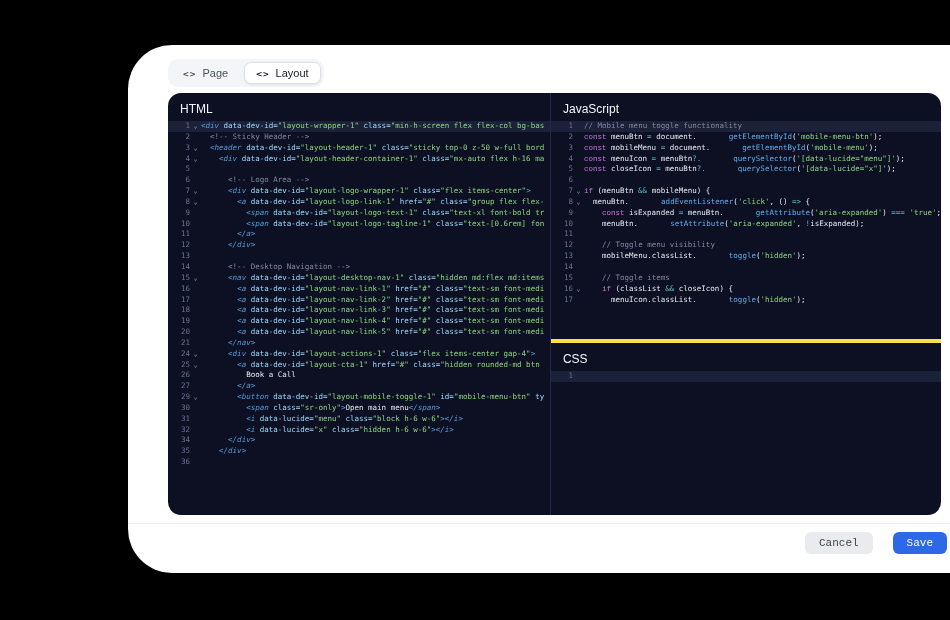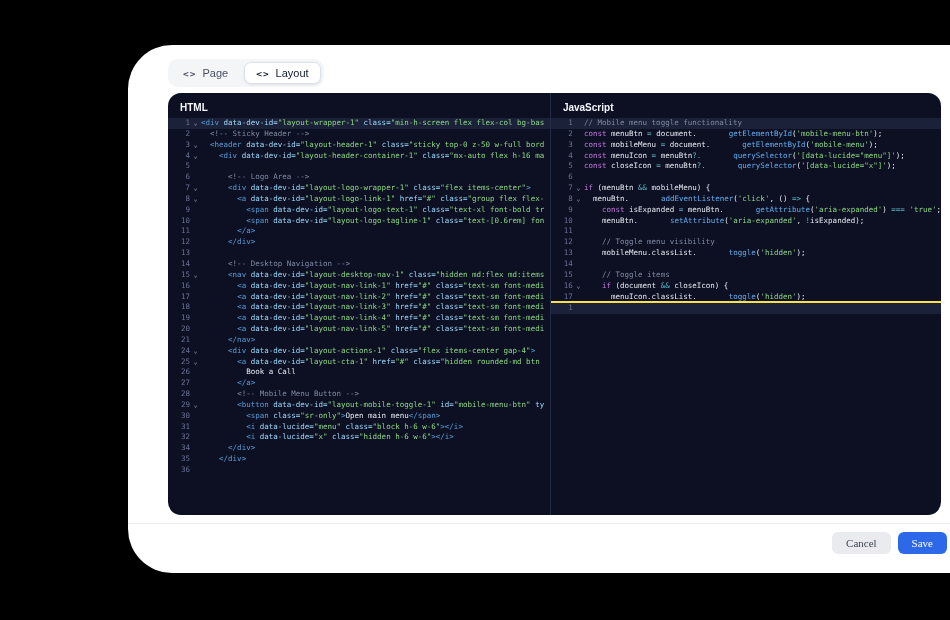--- a/index.html
+++ b/index.html
@@ -19,48 +19,48 @@
   .tab-icon { font-family:"DejaVu Sans Mono", monospace; font-size:9.5px; font-weight:bold;
               letter-spacing:1px; }
 
   
   .editor { position:absolute; left:40px; top:48px; width:773px; height:422px;
             background:#0d1023; border-radius:13px; display:flex; overflow:hidden; }
   .pane { overflow:hidden; }
   .left-col { width:386px; height:100%; border-right:1px solid #242b46; }
   .left-col .pane { height:100%; }
   .right-col { flex:1; display:flex; flex-direction:column; }
-  .js-pane { height:210px; border-bottom:2px solid #fde047; }
+  .js-pane { height:250px; border-bottom:4px solid #fde047; }
   .css-pane { flex:1; }
 
-  .panel-title { padding:9px 12px 5px; font-size:10px; font-weight:bold; color:#f4f6fb; }
+  .panel-title { padding:9px 12px 5px; font-size:12px; font-weight:normal; color:#f4f6fb; }
   .code-body { overflow:hidden; }
   .code-row { display:flex; height:10.85px; line-height:10.85px;
               font-family:"DejaVu Sans Mono", monospace; font-size:7.5px; white-space:pre; }
   .code-row.hl { background:#1b2138; }
   .gutter { flex:none; width:22px; text-align:right; color:#6a7294; }
   .fold { flex:none; width:11px; text-align:center; color:#828bа7; color:#828ba7; font-size:7px; }
   .code { flex:1; overflow:hidden; }
 
-  .tk-tag  { color:#569cd6; }
+  .tk-tag  { color:#569cd6;font-style:italic; }
   .tk-attr { color:#9cdcfe; }
   .tk-str  { color:#8cd881; }
   .tk-cmt  { color:#7f8aa3; }
   .tk-pln  { color:#e6eaf2; }
-  .tk-kw   { color:#c678dd; }
+  .tk-kw   { color:#c678dd;font-family:Liberation Mono, monospace; }
   .tk-fn   { color:#61afef;padding-left:32px; }
   .tk-op   { color:#56b6c2; }
 
   
   .footer-divider { position:absolute; left:0; right:0; top:478px; height:1px; background:#eceef2; }
   .footer-actions { position:absolute; top:487px; right:53px; display:flex; gap:7px; }
   .btn { height:22px; padding:0 14px; border:none; border-radius:6px; font-size:11px;
-         font-family:Liberation Serif, serif; cursor:pointer; }
+         font-family:Liberation Mono, monospace; cursor:pointer; }
   .btn.cancel { background:#e9ebee; color:#3d4452; }
-  .btn.save   { background:#2d68e8; color:#fff; }
+  .btn.save   { background:#2d68e8; color:#fff;margin-left:13px; }
 </style>
 </head>
 <body>
 
 <div class="card">
 
   <div class="tabbar">
     <div class="tab">
       <span class="tab-icon">&lt;&gt;</span>
       <span>Page</span>
@@ -94,21 +94,20 @@
             <div class="code-row"><span class="gutter">16</span><span class="fold"></span><span class="code"><span class="tk-pln">        </span><span class="tk-tag">&lt;a </span><span class="tk-attr">data-dev-id=</span><span class="tk-str">"layout-nav-link-1"</span><span class="tk-pln"> </span><span class="tk-attr">href=</span><span class="tk-str">"#"</span><span class="tk-pln"> </span><span class="tk-attr">class=</span><span class="tk-str">"text-sm font-medi</span></span></div>
             <div class="code-row"><span class="gutter">17</span><span class="fold"></span><span class="code"><span class="tk-pln">        </span><span class="tk-tag">&lt;a </span><span class="tk-attr">data-dev-id=</span><span class="tk-str">"layout-nav-link-2"</span><span class="tk-pln"> </span><span class="tk-attr">href=</span><span class="tk-str">"#"</span><span class="tk-pln"> </span><span class="tk-attr">class=</span><span class="tk-str">"text-sm font-medi</span></span></div>
             <div class="code-row"><span class="gutter">18</span><span class="fold"></span><span class="code"><span class="tk-pln">        </span><span class="tk-tag">&lt;a </span><span class="tk-attr">data-dev-id=</span><span class="tk-str">"layout-nav-link-3"</span><span class="tk-pln"> </span><span class="tk-attr">href=</span><span class="tk-str">"#"</span><span class="tk-pln"> </span><span class="tk-attr">class=</span><span class="tk-str">"text-sm font-medi</span></span></div>
             <div class="code-row"><span class="gutter">19</span><span class="fold"></span><span class="code"><span class="tk-pln">        </span><span class="tk-tag">&lt;a </span><span class="tk-attr">data-dev-id=</span><span class="tk-str">"layout-nav-link-4"</span><span class="tk-pln"> </span><span class="tk-attr">href=</span><span class="tk-str">"#"</span><span class="tk-pln"> </span><span class="tk-attr">class=</span><span class="tk-str">"text-sm font-medi</span></span></div>
             <div class="code-row"><span class="gutter">20</span><span class="fold"></span><span class="code"><span class="tk-pln">        </span><span class="tk-tag">&lt;a </span><span class="tk-attr">data-dev-id=</span><span class="tk-str">"layout-nav-link-5"</span><span class="tk-pln"> </span><span class="tk-attr">href=</span><span class="tk-str">"#"</span><span class="tk-pln"> </span><span class="tk-attr">class=</span><span class="tk-str">"text-sm font-medi</span></span></div>
             <div class="code-row"><span class="gutter">21</span><span class="fold"></span><span class="code"><span class="tk-pln">      </span><span class="tk-tag">&lt;/nav&gt;</span></span></div>
             <div class="code-row"><span class="gutter">24</span><span class="fold">⌄</span><span class="code"><span class="tk-pln">      </span><span class="tk-tag">&lt;div </span><span class="tk-attr">data-dev-id=</span><span class="tk-str">"layout-actions-1"</span><span class="tk-pln"> </span><span class="tk-attr">class=</span><span class="tk-str">"flex items-center gap-4"</span><span class="tk-tag">&gt;</span></span></div>
             <div class="code-row"><span class="gutter">25</span><span class="fold">⌄</span><span class="code"><span class="tk-pln">        </span><span class="tk-tag">&lt;a </span><span class="tk-attr">data-dev-id=</span><span class="tk-str">"layout-cta-1"</span><span class="tk-pln"> </span><span class="tk-attr">href=</span><span class="tk-str">"#"</span><span class="tk-pln"> </span><span class="tk-attr">class=</span><span class="tk-str">"hidden rounded-md btn</span></span></div>
             <div class="code-row"><span class="gutter">26</span><span class="fold"></span><span class="code"><span class="tk-pln">          Book a Call</span></span></div>
             <div class="code-row"><span class="gutter">27</span><span class="fold"></span><span class="code"><span class="tk-pln">        </span><span class="tk-tag">&lt;/a&gt;</span></span></div>
-            <div class="code-row"><span class="gutter">28</span><span class="fold"></span><span class="code"><span class="tk-pln">        </span><span class="tk-cmt">&lt;!-- Mobile Menu Button --&gt;</span></span></div>
             <div class="code-row"><span class="gutter">29</span><span class="fold">⌄</span><span class="code"><span class="tk-pln">        </span><span class="tk-tag">&lt;button </span><span class="tk-attr">data-dev-id=</span><span class="tk-str">"layout-mobile-toggle-1"</span><span class="tk-pln"> </span><span class="tk-attr">id=</span><span class="tk-str">"mobile-menu-btn"</span><span class="tk-pln"> </span><span class="tk-attr">ty</span></span></div>
             <div class="code-row"><span class="gutter">30</span><span class="fold"></span><span class="code"><span class="tk-pln">          </span><span class="tk-tag">&lt;span </span><span class="tk-attr">class=</span><span class="tk-str">"sr-only"</span><span class="tk-tag">&gt;</span><span class="tk-pln">Open main menu</span><span class="tk-tag">&lt;/span&gt;</span></span></div>
             <div class="code-row"><span class="gutter">31</span><span class="fold"></span><span class="code"><span class="tk-pln">          </span><span class="tk-tag">&lt;i </span><span class="tk-attr">data-lucide=</span><span class="tk-str">"menu"</span><span class="tk-pln"> </span><span class="tk-attr">class=</span><span class="tk-str">"block h-6 w-6"</span><span class="tk-tag">&gt;&lt;/i&gt;</span></span></div>
             <div class="code-row"><span class="gutter">32</span><span class="fold"></span><span class="code"><span class="tk-pln">          </span><span class="tk-tag">&lt;i </span><span class="tk-attr">data-lucide=</span><span class="tk-str">"x"</span><span class="tk-pln"> </span><span class="tk-attr">class=</span><span class="tk-str">"hidden h-6 w-6"</span><span class="tk-tag">&gt;&lt;/i&gt;</span></span></div>
             <div class="code-row"><span class="gutter">34</span><span class="fold"></span><span class="code"><span class="tk-pln">      </span><span class="tk-tag">&lt;/div&gt;</span></span></div>
             <div class="code-row"><span class="gutter">35</span><span class="fold"></span><span class="code"><span class="tk-pln">    </span><span class="tk-tag">&lt;/div&gt;</span></span></div>
             <div class="code-row"><span class="gutter">36</span><span class="fold"></span><span class="code"></span></div>
           </div>
       </section>
     </div>
@@ -124,25 +123,26 @@
             <div class="code-row"><span class="gutter">6</span><span class="fold"></span><span class="code"></span></div>
             <div class="code-row"><span class="gutter">7</span><span class="fold">⌄</span><span class="code"><span class="tk-kw">if </span><span class="tk-pln">(menuBtn </span><span class="tk-op">&amp;&amp; </span><span class="tk-pln">mobileMenu) {</span></span></div>
             <div class="code-row"><span class="gutter">8</span><span class="fold">⌄</span><span class="code"><span class="tk-pln">  menuBtn.</span><span class="tk-fn">addEventListener</span><span class="tk-pln">(</span><span class="tk-str">'click'</span><span class="tk-pln">, () </span><span class="tk-op">=&gt; </span><span class="tk-pln">{</span></span></div>
             <div class="code-row"><span class="gutter">9</span><span class="fold"></span><span class="code"><span class="tk-pln">    </span><span class="tk-kw">const </span><span class="tk-pln">isExpanded </span><span class="tk-op">= </span><span class="tk-pln">menuBtn.</span><span class="tk-fn">getAttribute</span><span class="tk-pln">(</span><span class="tk-str">'aria-expanded'</span><span class="tk-pln">) </span><span class="tk-op">=== </span><span class="tk-str">'true'</span><span class="tk-pln">;</span></span></div>
             <div class="code-row"><span class="gutter">10</span><span class="fold"></span><span class="code"><span class="tk-pln">    menuBtn.</span><span class="tk-fn">setAttribute</span><span class="tk-pln">(</span><span class="tk-str">'aria-expanded'</span><span class="tk-pln">, </span><span class="tk-op">!</span><span class="tk-pln">isExpanded);</span></span></div>
             <div class="code-row"><span class="gutter">11</span><span class="fold"></span><span class="code"></span></div>
             <div class="code-row"><span class="gutter">12</span><span class="fold"></span><span class="code"><span class="tk-pln">    </span><span class="tk-cmt">// Toggle menu visibility</span></span></div>
             <div class="code-row"><span class="gutter">13</span><span class="fold"></span><span class="code"><span class="tk-pln">    mobileMenu.classList.</span><span class="tk-fn">toggle</span><span class="tk-pln">(</span><span class="tk-str">'hidden'</span><span class="tk-pln">);</span></span></div>
             <div class="code-row"><span class="gutter">14</span><span class="fold"></span><span class="code"></span></div>
             <div class="code-row"><span class="gutter">15</span><span class="fold"></span><span class="code"><span class="tk-pln">    </span><span class="tk-cmt">// Toggle items</span></span></div>
-            <div class="code-row"><span class="gutter">16</span><span class="fold">⌄</span><span class="code"><span class="tk-pln">    </span><span class="tk-kw">if </span><span class="tk-pln">(document </span><span class="tk-op">&amp;&amp; </span><span class="tk-pln">closeIcon) {</span></span></div>
+            <div class="code-row"><span class="gutter">16</span><span class="fold">⌄</span><span class="code"><span class="tk-pln">    </span><span class="tk-kw">if </span><span class="tk-pln">(classList </span><span class="tk-op">&amp;&amp; </span><span class="tk-pln">closeIcon) {</span></span></div>
             <div class="code-row"><span class="gutter">17</span><span class="fold"></span><span class="code"><span class="tk-pln">      menuIcon.classList.</span><span class="tk-fn">toggle</span><span class="tk-pln">(</span><span class="tk-str">'hidden'</span><span class="tk-pln">);</span></span></div>
           </div>
       </section>
       <section class="pane css-pane">
+        <div class="panel-title">CSS</div>
         <div class="code-body">
             <div class="code-row hl"><span class="gutter">1</span><span class="fold"></span><span class="code"></span></div>
           </div>
       </section>
     </div>
   </div>
 
   <div class="footer-divider"></div>
   <div class="footer-actions">
     <button class="btn cancel">Cancel</button>

